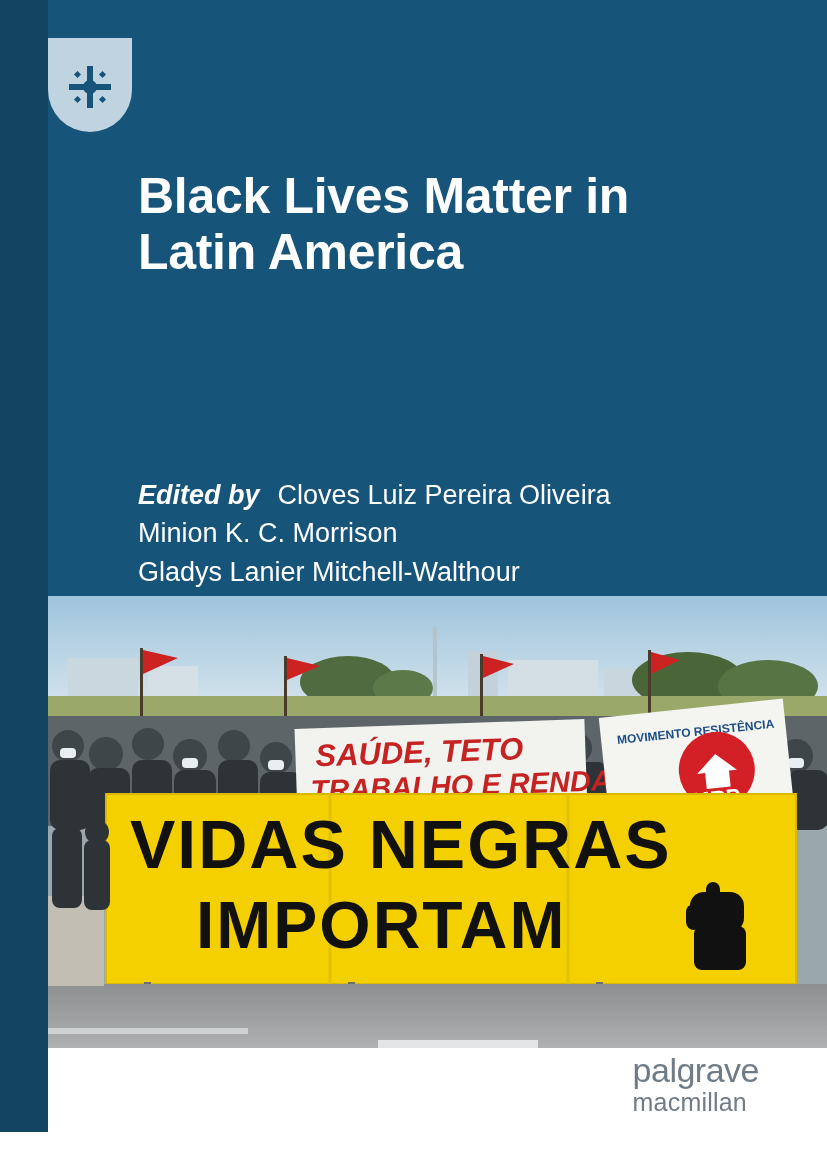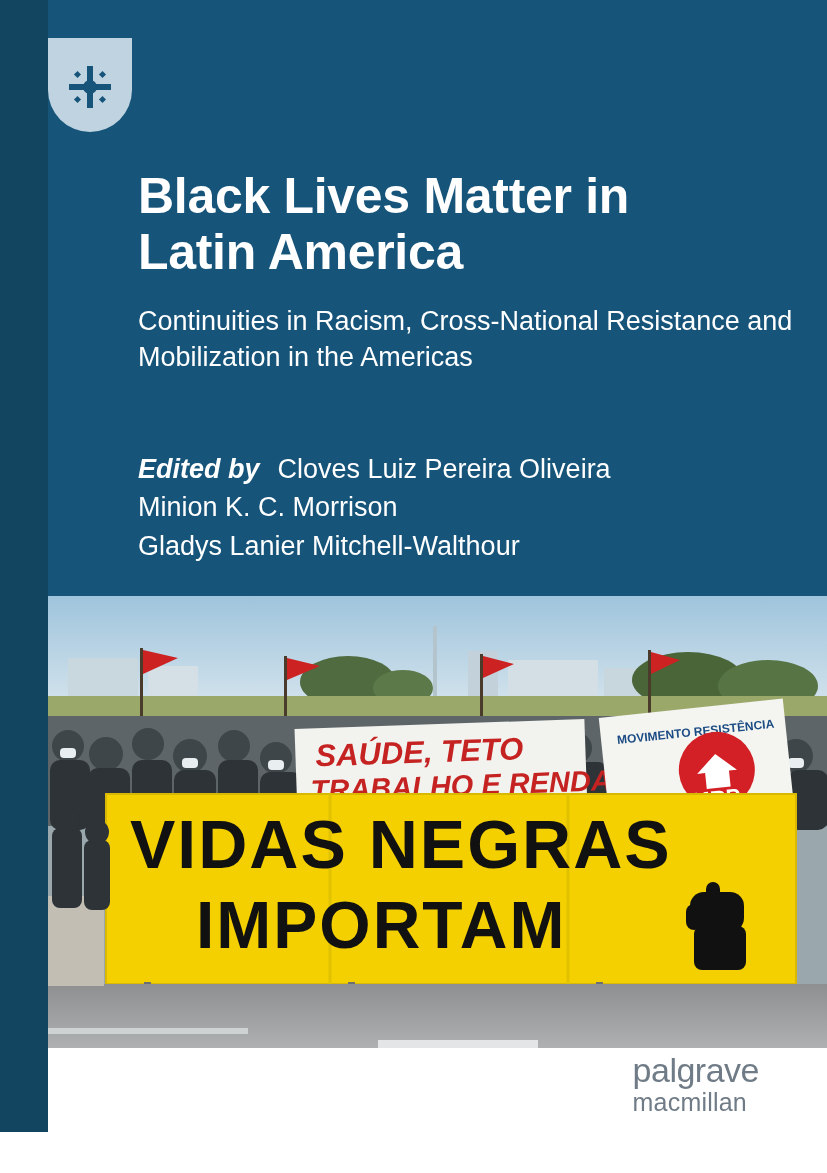--- a/index.html
+++ b/index.html
@@ -69,21 +69,21 @@
     font-size: 27px;
     line-height: 1.33;
     font-weight: normal;
     margin: 0;
     max-width: 690px;
   }
   
   .editors {
     position: absolute;
     left: 138px;
-    top: 450px;
+    top: 476px;
     width: 690px;
     z-index: 6;
   }
   .editor-line-first {
     color: #ffffff;
     font-size: 27px;
     line-height: 1.42;
     white-space: nowrap;
   }
   .edited-by {
@@ -156,21 +156,20 @@
         <rect x="35" y="10" width="5" height="5" transform="rotate(45 37.5 12.5)"></rect>
         <rect x="10" y="35" width="5" height="5" transform="rotate(45 12.5 37.5)"></rect>
         <rect x="35" y="35" width="5" height="5" transform="rotate(45 37.5 37.5)"></rect>
         <circle cx="25" cy="25" r="7"></circle>
       </g>
     </svg>
   </div>
 
   <div class="title-block">
     <h1 class="book-title">Black Lives Matter in Latin America</h1>
-    <p class="book-subtitle">Continuities in Racism, Cross-National Resistance and Mobilization in the Americas</p>
   </div>
 
   <div class="editors">
     <div class="editor-line-first">
       <span class="edited-by">Edited by</span><span class="editor-name">Cloves Luiz Pereira Oliveira</span>
     </div>
     <div class="editor-name">Minion K. C. Morrison</div>
     <div class="editor-name">Gladys Lanier Mitchell-Walthour</div>
   </div>
 

